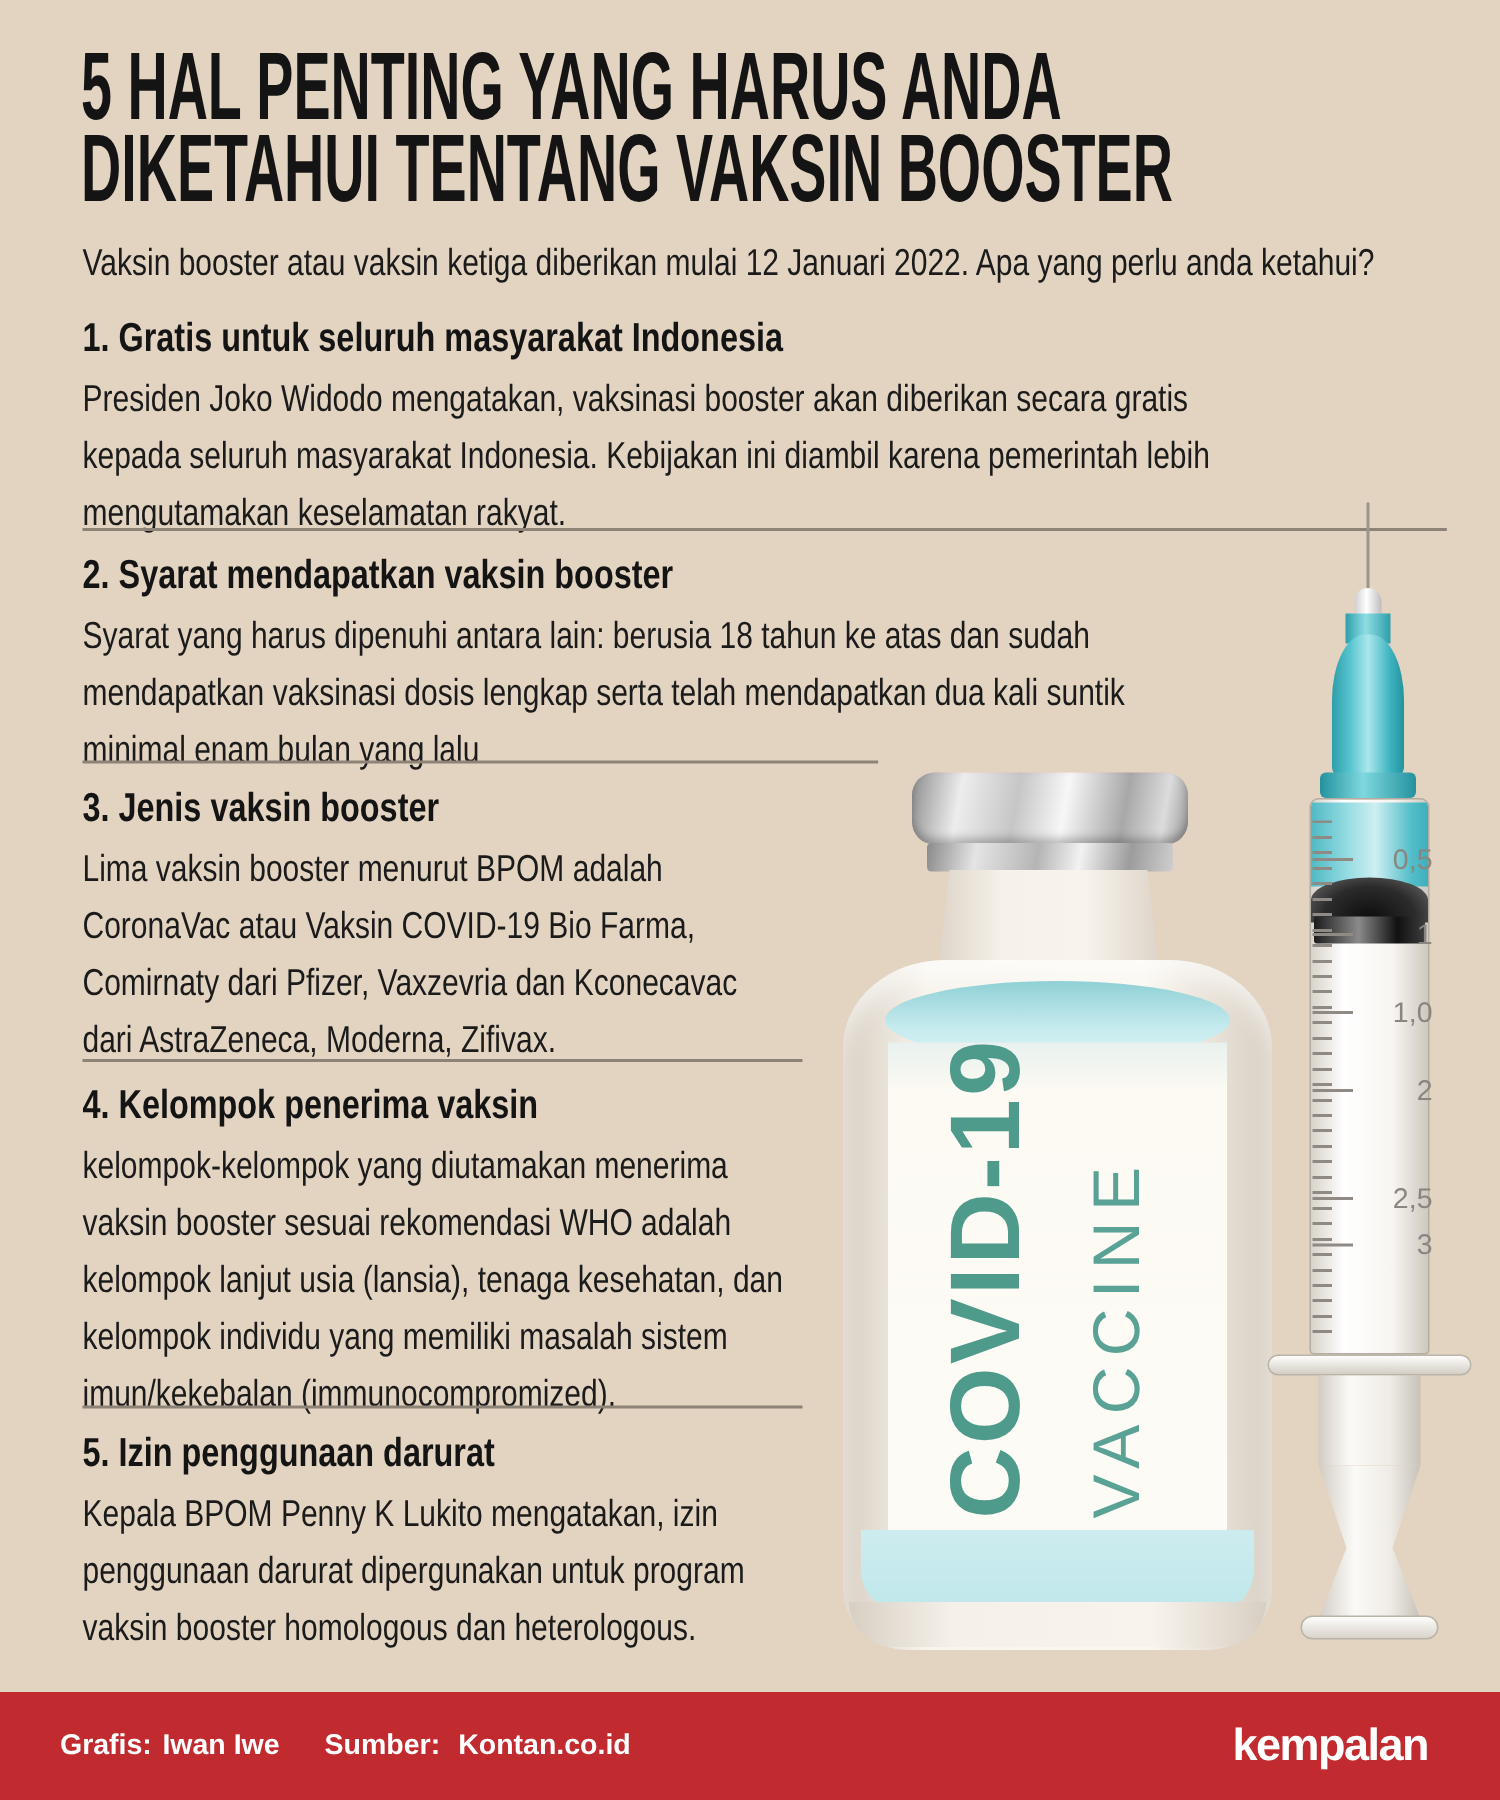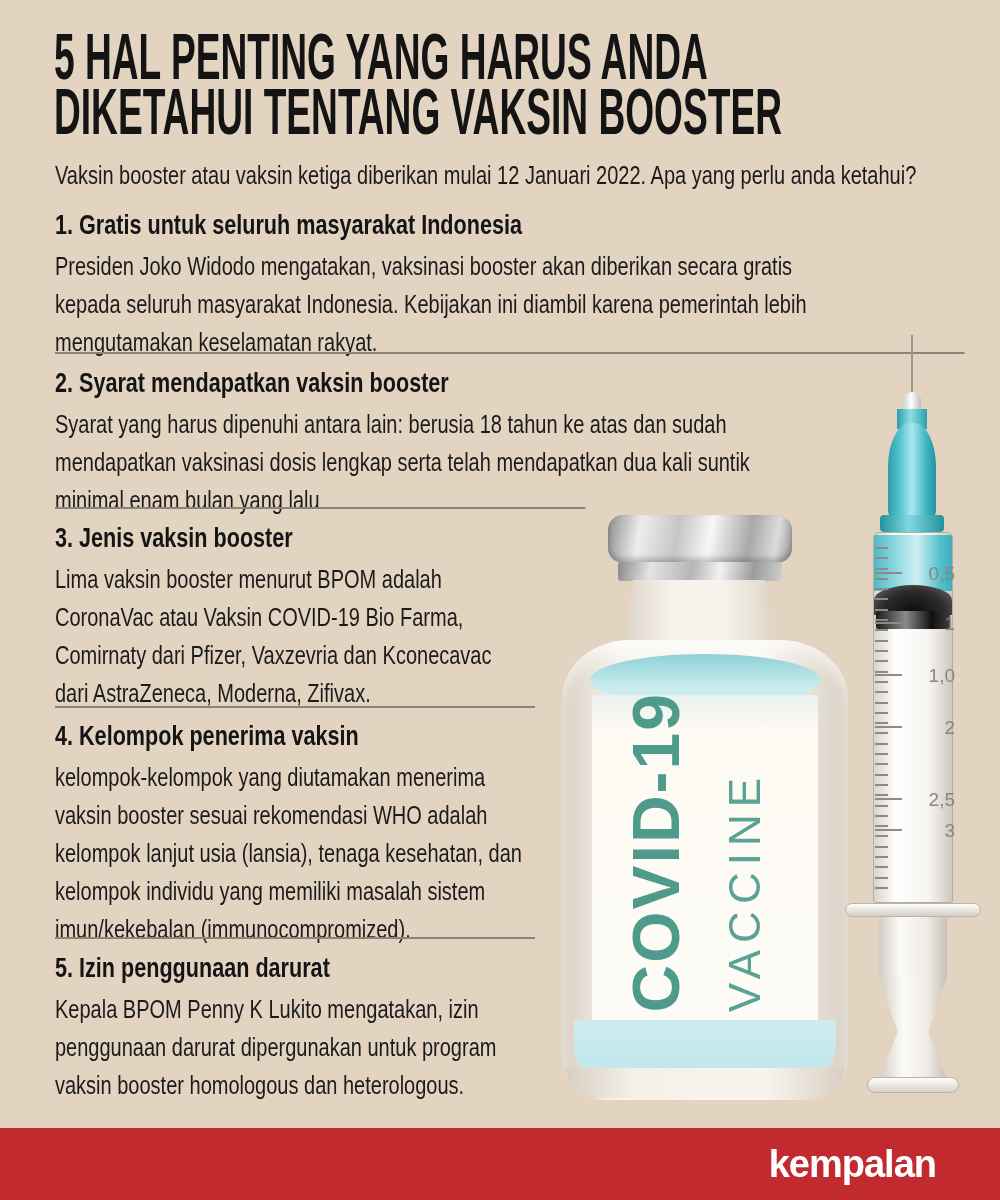--- a/index.html
+++ b/index.html
@@ -101,22 +101,22 @@
     background:linear-gradient(90deg,#d2ccc3 0%,#fbfaf7 35%,#efece6 70%,#c8c2b8 100%); }
   .syr-disc{ position:absolute; left:22px; top:742px; width:92px; height:16px; border-radius:8px;
     border:1px solid #bab3a8; background:linear-gradient(180deg,#fdfdfb,#d9d3ca); }
 
   
   .footer{ position:absolute; left:0; top:1128px; width:1000px; height:72px; background:#c12a2e; }
   .credits{ position:absolute; left:40px; top:0; height:72px; display:flex; align-items:center;
     color:#ffffff; font-size:19px; font-weight:bold; letter-spacing:0; }
   .credits .lab{ margin-right:7px; }
   .credits .src-lab{ margin-left:30px; margin-right:12px; }
-  .brand{ position:absolute; right:64px; top:50%; transform:translateY(-50%);
-    color:#ffffff; font-size:38px; font-weight:bold; letter-spacing:-1px; }
+  .brand{ position:absolute; right:48px; top:50%; transform:translateY(-50%);
+    color:#ffffff; font-size:30px; font-weight:bold; letter-spacing:-1px; }
 </style>
 </head>
 <body>
 
 <div class="poster">
 
   <h1 class="title">
     <span>5 HAL PENTING YANG HARUS ANDA</span>
     <span>DIKETAHUI TENTANG VAKSIN BOOSTER</span>
   </h1>
@@ -205,16 +205,22 @@
       <span class="num">3</span>
     </div>
     <div class="syr-flange"></div>
     <div class="syr-rod"></div>
     <div class="syr-waist"></div>
     <div class="syr-bell"></div>
     <div class="syr-disc"></div>
   </div>
 
   <div class="footer">
+    <div class="credits">
+      <span class="lab">Grafis:</span>
+      <span>Iwan Iwe</span>
+      <span class="src-lab">Sumber:</span>
+      <span>Kontan.co.id</span>
+    </div>
     <div class="brand">kempalan</div>
   </div>
 
 </div>
 
 </body></html>

